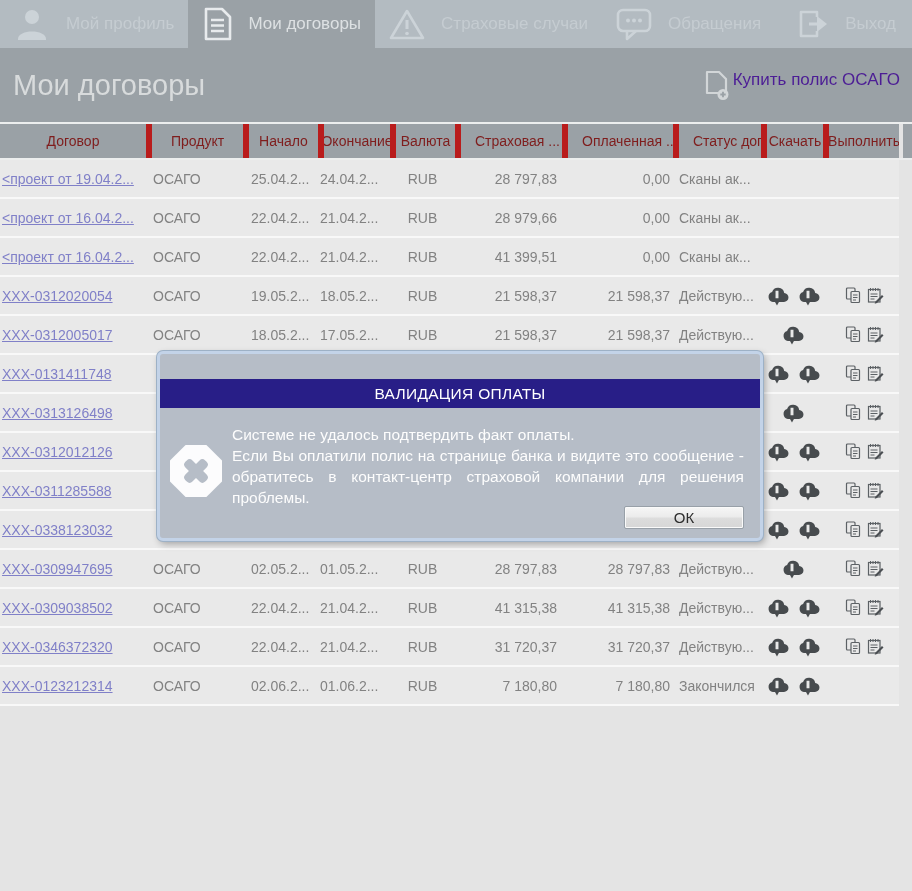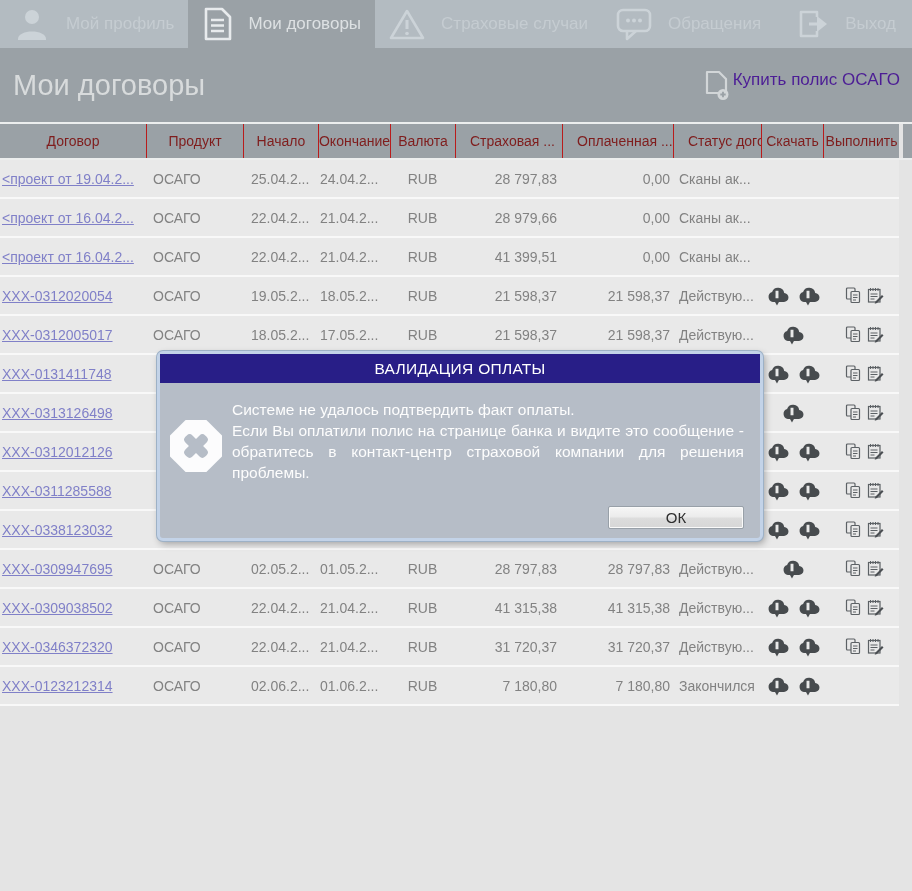--- a/index.html
+++ b/index.html
@@ -42,21 +42,21 @@
     position:absolute; left:0; top:122px; width:912px; height:38px;
     display:grid; grid-template-columns:var(--cols) 13px;
     background:#9aa1a6;
     border-top:2px solid #eceeee; border-bottom:2px solid #eceeee;
   }
   .th {
     display:flex; align-items:center; justify-content:center;
     font-size:14px; color:#7f1d1d; overflow:hidden; white-space:nowrap;
     cursor:pointer;
   }
-  .th + .th { border-left:1px solid #b91c1c; }
+  .th + .th { border-left:6px solid #b91c1c; }
   .th.left { justify-content:flex-start; padding-left:14px; }
   .th-sliver { border-left:4px solid #e4e4e4; background:#9aa1a6; }
   .tbody { position:absolute; left:0; top:160px; width:899px; }
   .trow {
     display:grid; grid-template-columns:var(--cols);
     height:39px; background:#e9e9e9;
     border-bottom:2px solid #f8f8f8;
   }
   .td {
     display:flex; align-items:center;
@@ -77,41 +77,41 @@
   
   .modal {
     position:absolute; left:157px; top:351px; width:606px; height:190px;
     background:#b6bdc7;
     border:3px solid #c3d3e8; border-radius:6px;
     box-shadow:0 0 0 1px #9db1c6, 2px 3px 7px rgba(0,0,0,.3);
     z-index:10;
   }
   .modal-titlebar {
     height:29px; background:#281e87;
-    display:flex; align-items:center; justify-content:center;
+    display:flex; align-items:center; justify-content:center;margin-top:25px;
   }
   .modal-title { color:#ffffff; font-size:15.5px; letter-spacing:.3px; }
   .modal-body { display:flex; align-items:flex-start; padding:16px 16px 0 10px; }
   .err-icon {
     flex:0 0 52px; width:52px; height:52px; margin-top:21px;
     background:#fcfcfd;
     clip-path:polygon(30% 0,70% 0,100% 30%,100% 70%,70% 100%,30% 100%,0 70%,0 30%);
     position:relative;
   }
   .err-icon::before,.err-icon::after {
     content:""; position:absolute; left:50%; top:50%;
     width:28px; height:10px; border-radius:4px; background:#b6bdc7;
   }
   .err-icon::before { transform:translate(-50%,-50%) rotate(45deg); }
   .err-icon::after  { transform:translate(-50%,-50%) rotate(-45deg); }
   .msg { margin-left:10px; color:#fdfdfd; font-size:15.5px; line-height:21px; }
   .msg p.justify { text-align:justify; }
   .ok-btn {
     position:absolute; right:16px; bottom:9px;
-    width:136px; height:23px;
+    width:120px; height:23px;
     background:linear-gradient(to bottom,#f6f6f6 0%,#ececec 45%,#dcdcdc 55%,#d6d6d6 100%);
     border:1px solid #98a0a8; border-radius:2px;
     box-shadow:inset 0 0 0 1px #fafafa;
     font-family:inherit; font-size:15px; color:#2e2e2e;
     cursor:pointer;
   }
 </style>
 </head>
 <body>
 

